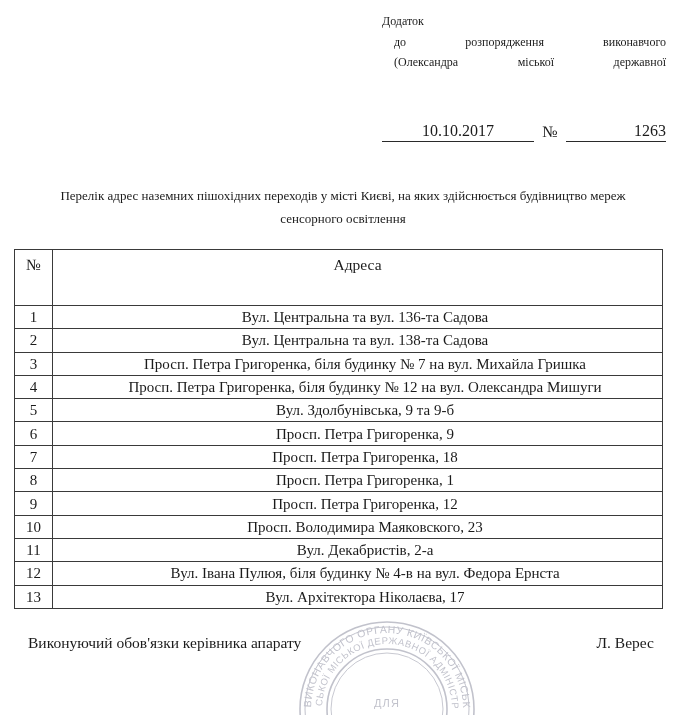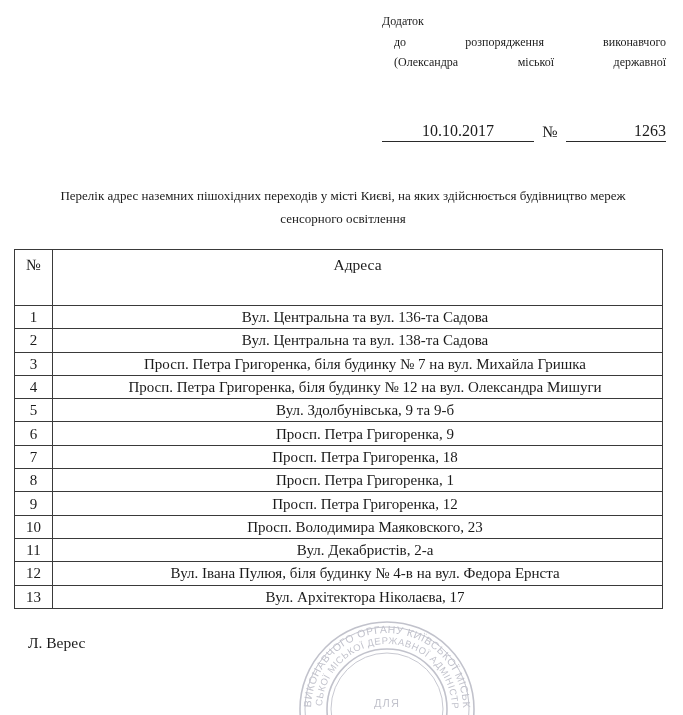--- a/index.html
+++ b/index.html
@@ -248,20 +248,21 @@
       </tr>
       <tr>
         <td class="td-num">13</td>
         <td class="td-addr">Вул. Архітектора Ніколаєва, 17</td>
       </tr>
     </tbody>
   </table>
 </div>
 
 <div class="sign-row">
+  <span class="sign-left">Виконуючий обов'язки керівника апарату</span>
   <span class="sign-right">Л. Верес</span>
 </div>
 
 <div class="stamp">
   <svg width="196" height="196" viewBox="0 0 196 196" xmlns="http://www.w3.org/2000/svg">
     <defs>
       <path id="arcOuter" d="M 98,98 m -80,0 a 80,80 0 1,1 160,0" fill="none" transform="rotate(0 98 98)"></path>
       <path id="arcOuterPath" d="M 22,98 a 76,76 0 0,1 152,0" fill="none"></path>
       <path id="arcInnerPath" d="M 33,98 a 65,65 0 0,1 130,0" fill="none"></path>
     </defs>

